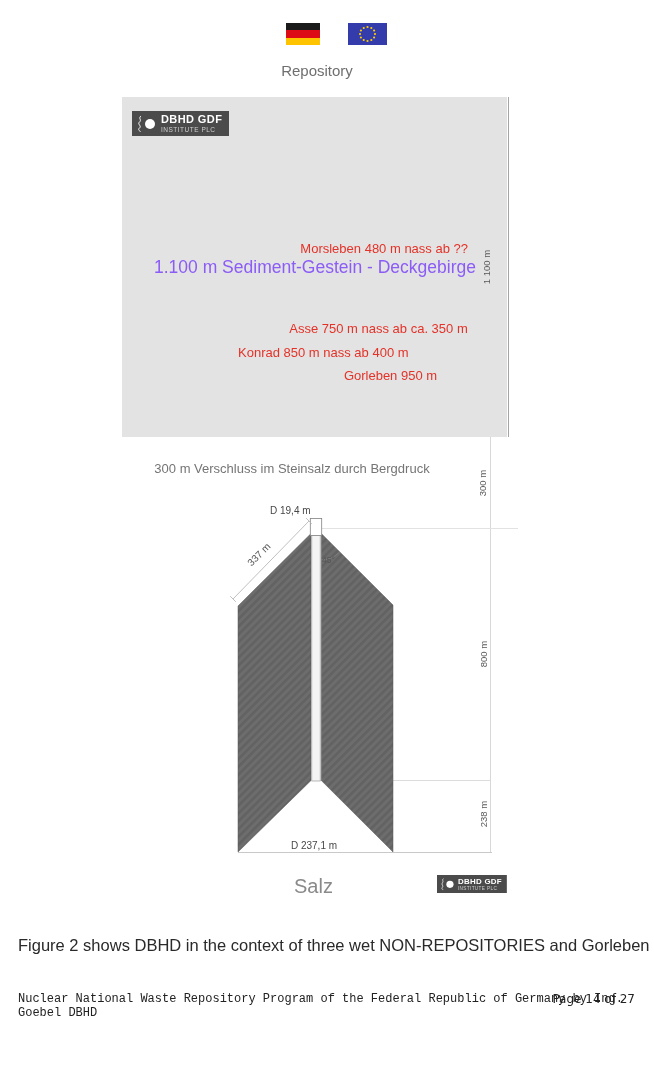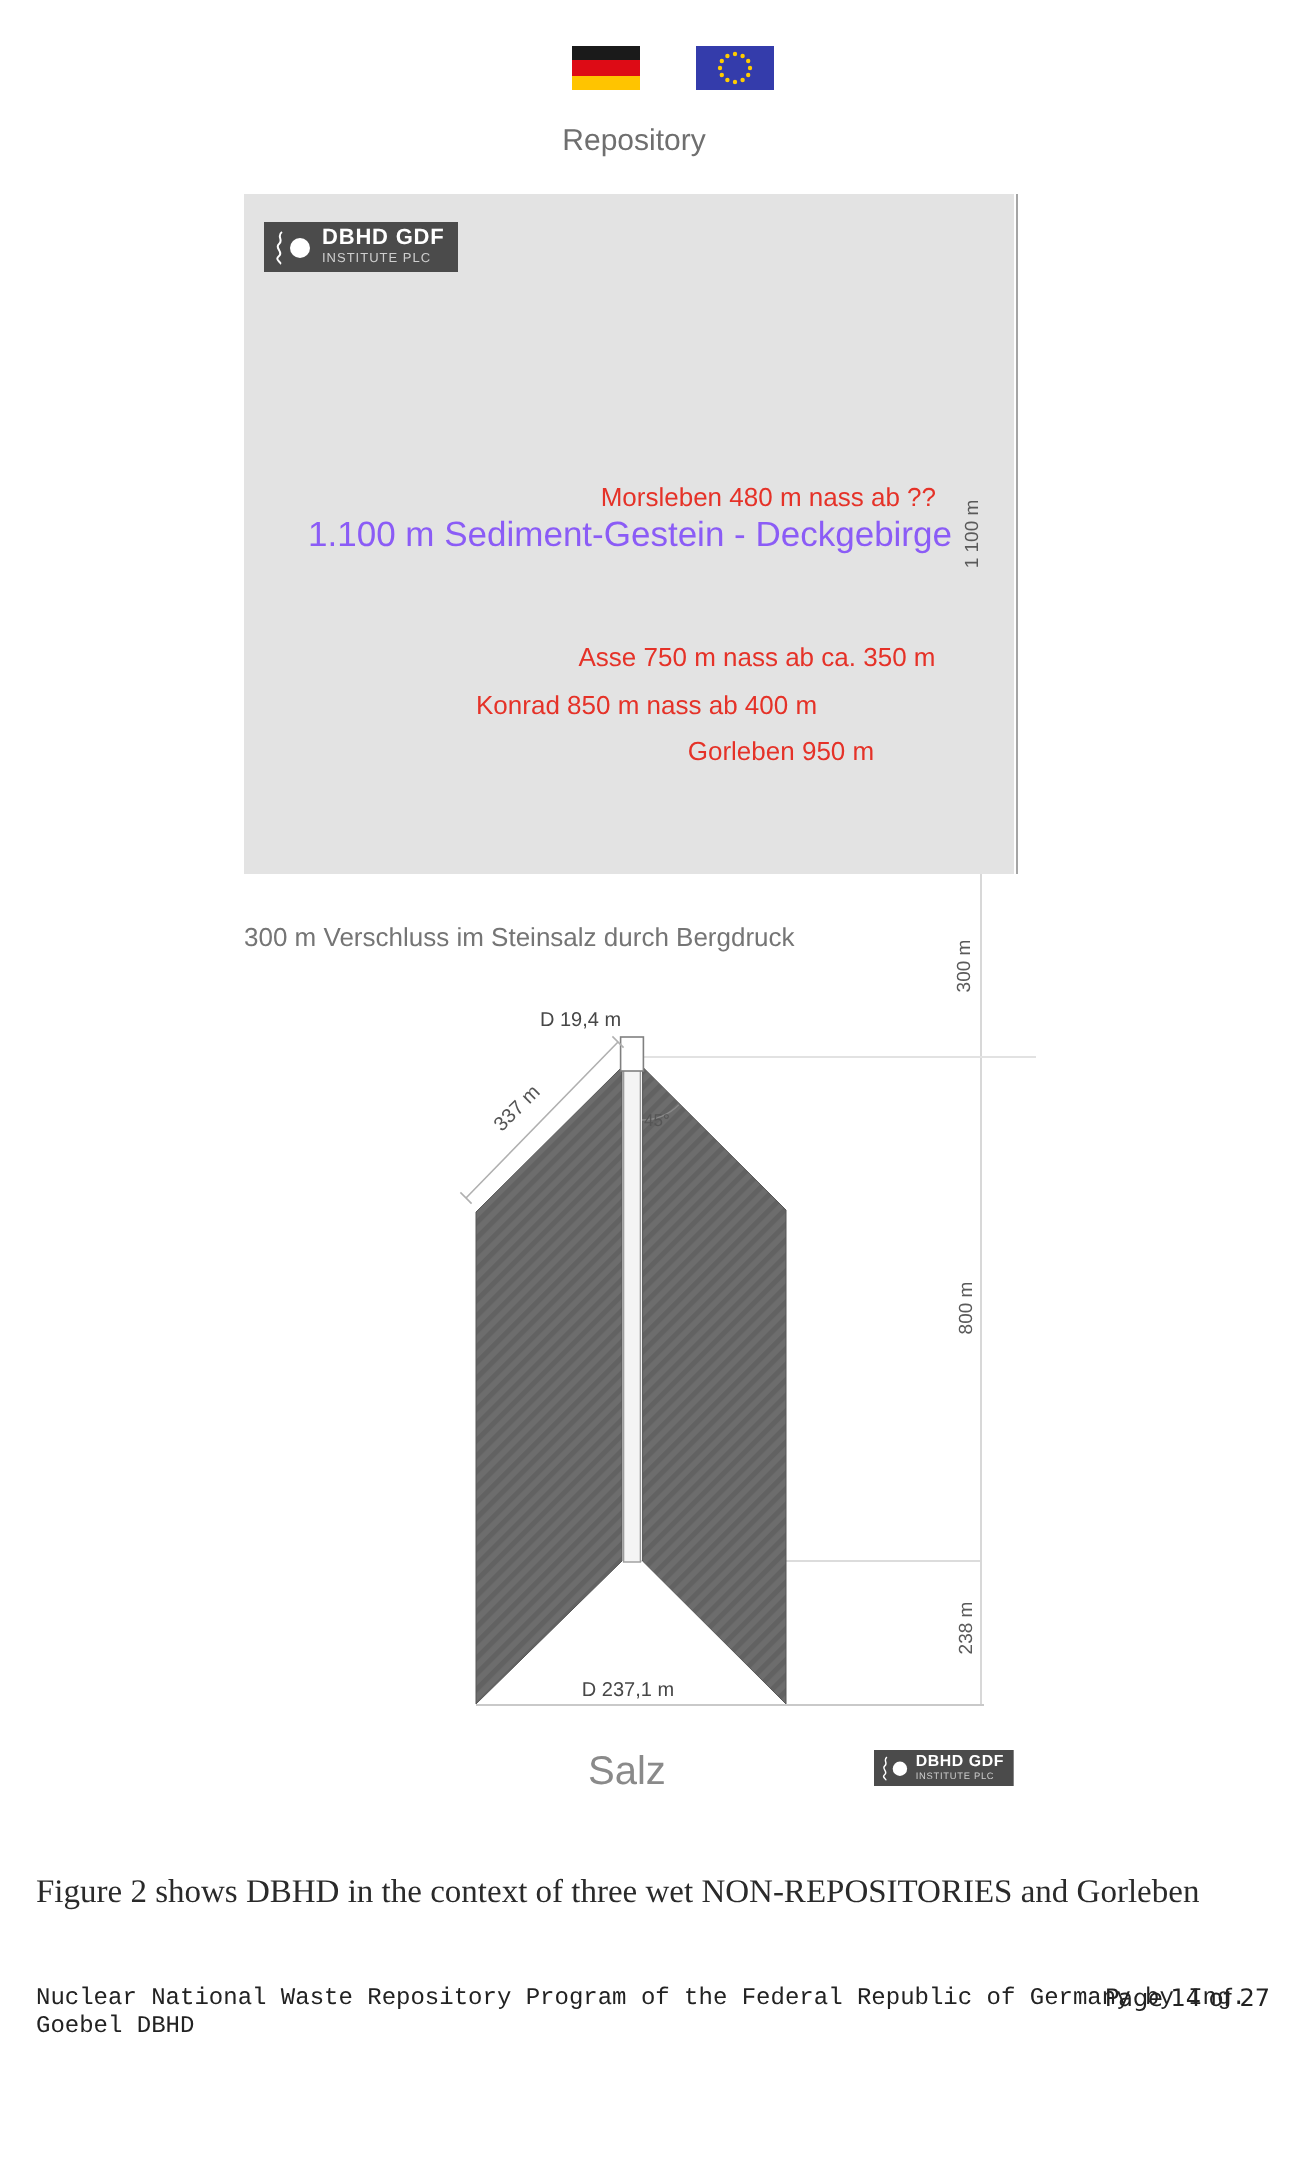--- a/index.html
+++ b/index.html
@@ -38,21 +38,21 @@
 
   
   .red { color:#e53228; font-size:13px; }
   .morsleben { left:200px; top:241px; width:268px; text-align:right; }
   .heading-deck { left:122px; top:257px; width:386px; text-align:center; font-size:17.5px; color:#8b5cf6; }
   .asse    { left:238px; top:321px; width:281px; text-align:center; }
   .konrad  { left:238px; top:345px; width:281px; text-align:left; }
   .gorleben{ left:250px; top:368px; width:281px; text-align:center; }
 
   
-  .seal1 { left:122px; top:461px; width:340px; text-align:left; font-size:13px; color:#757575; }
+  .seal1 { left:122px; top:461px; width:340px; text-align:center; font-size:13px; color:#757575; }
   .seal2 { left:129px; top:486px; width:340px; text-align:center; font-size:13px; color:#757575; }
   .dim-vline { left:490px; top:437px; width:1px; height:415px; background:#d8d8d8; }
   .ref-top  { left:322px; top:528px; width:196px; height:1px; background:#e2e2e2; }
   .ref-mid  { left:320px; top:780px; width:170px; height:1px; background:#dcdcdc; }
   .ref-base { left:238px; top:852px; width:254px; height:1px; background:#c9c9c9; }
 
   
   .vlabel { width:44px; height:12px; line-height:12px; text-align:center; font-size:9.5px; color:#5a5a5a; transform:rotate(-90deg); white-space:nowrap; }
   .v1100 { left:465px; top:261px; }
   .v300  { left:461px; top:477px; }
@@ -65,21 +65,21 @@
   
   .dimtext { font-size:10px; color:#474747; }
   .d194 { left:270px; top:505px; width:50px; text-align:left; }
   .l337 { left:245px; top:549px; transform:rotate(-45deg); color:#555555; }
   .l45  { left:322px; top:555px; font-size:8.5px; color:#555555; }
   .d498 { left:283px; top:840px; width:62px; text-align:center; }
 
   .salz { left:294px; top:875px; font-size:20px; color:#8a8a8a; }
 
   
-  .caption { left:18px; top:936px; font-size:16.5px; color:#2a2a2a; font-family:Liberation Serif, serif; }
+  .caption { left:18px; top:936px; font-size:16.5px; color:#2a2a2a; font-family:Liberation Sans, sans-serif; }
   .footer-left  { left:18px; top:992px; font-size:12px; color:#222222; font-family:Liberation Mono, monospace; }
   .footer-right { right:19px; top:992px; font-size:12px; color:#222222; font-family:"DejaVu Sans", sans-serif; }
 </style>
 </head>
 <body>
 
 <div class="page">
 
   <div class="abs flag-de">
     <div class="s1"></div>

